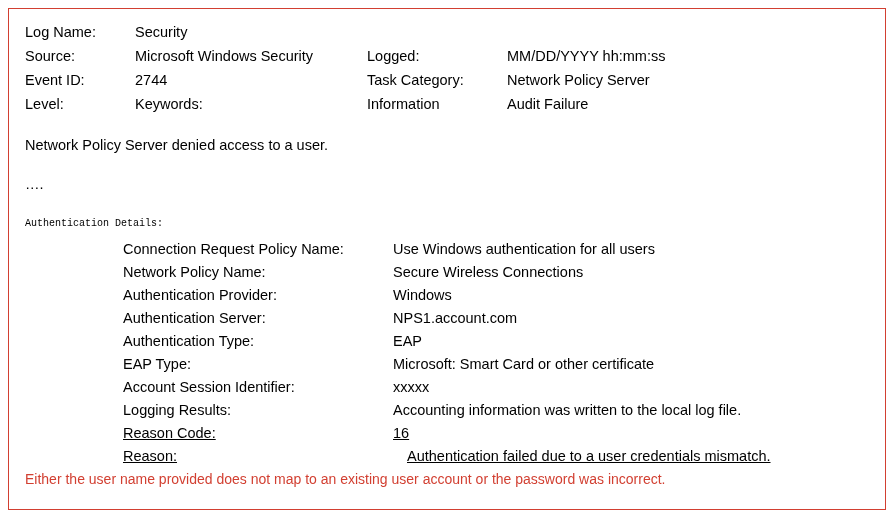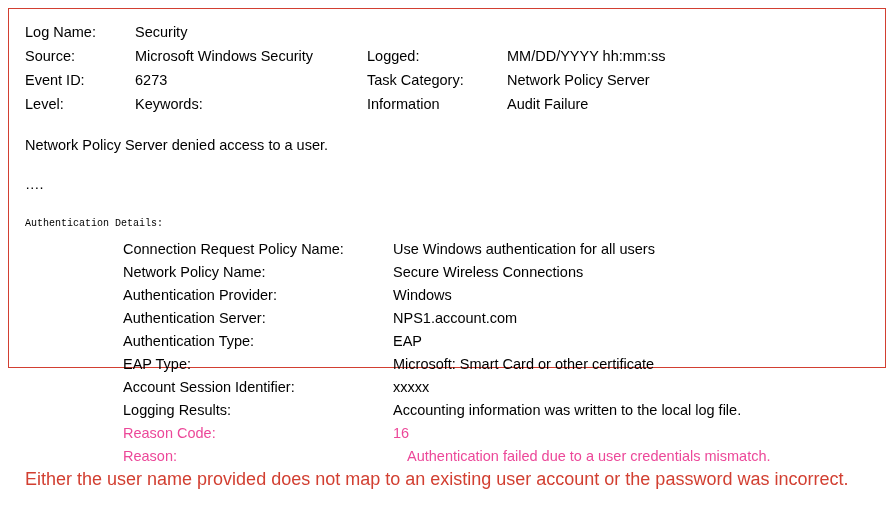--- a/index.html
+++ b/index.html
@@ -12,21 +12,21 @@
     height: 521px;
     font-family: "Liberation Sans", sans-serif;
     color: #000000;
     overflow: hidden;
   }
   .event-panel {
     position: absolute;
     left: 8px;
     top: 8px;
     width: 878px;
-    height: 360px;
+    height: 502px;
     box-sizing: border-box;
     border: 1px solid #d23f31;
     background: #ffffff;
     padding: 14px 24px 10px 16px;
   }
   .header-grid {
     display: grid;
     grid-template-columns: 110px 232px 140px auto;
     row-gap: 5px;
     font-size: 14.5px;
@@ -54,27 +54,28 @@
     grid-template-columns: 98px 270px auto;
     row-gap: 4px;
     font-size: 14.5px;
     line-height: 19px;
     margin-top: 0;
   }
   .details-grid .indent { }
   .details-grid .label { white-space: nowrap; }
   .details-grid .value { white-space: nowrap; }
   .red {
-    color: #ec4899;
+    color: #000000;
+    text-decoration: underline;
   }
   .value.reason-value {
     padding-left: 14px;
   }
   .footer-line {
-    font-size: 18px;
+    font-size: 14px;
     line-height: 19px;
     color: #d23f31;
     margin-top: 4px;
     white-space: nowrap;
   }
 </style>
 </head>
 <body>
 
 <div class="event-panel">
@@ -84,21 +85,21 @@
     <div class="cell">Security</div>
     <div class="cell"></div>
     <div class="cell"></div>
 
     <div class="cell">Source:</div>
     <div class="cell">Microsoft Windows Security</div>
     <div class="cell">Logged:</div>
     <div class="cell">MM/DD/YYYY hh:mm:ss</div>
 
     <div class="cell">Event ID:</div>
-    <div class="cell">6273</div>
+    <div class="cell">2744</div>
     <div class="cell">Task Category:</div>
     <div class="cell">Network Policy Server</div>
 
     <div class="cell">Level:</div>
     <div class="cell">Keywords:</div>
     <div class="cell">Information</div>
     <div class="cell">Audit Failure</div>
   </div>
 
   <div class="spacer-1"></div>

